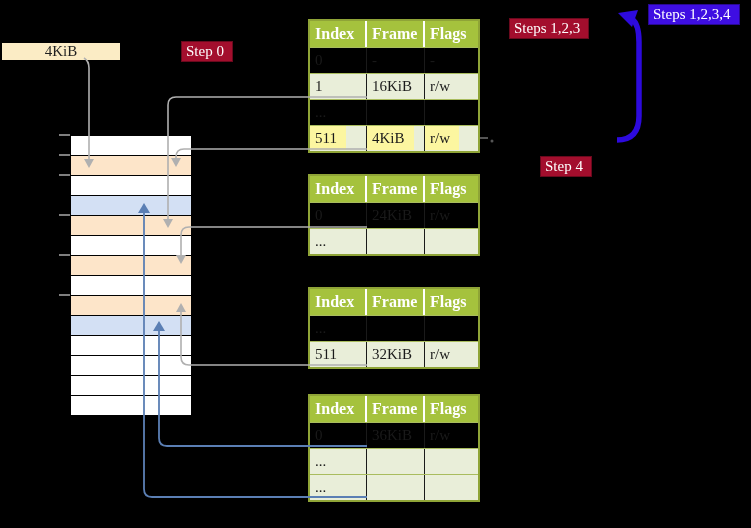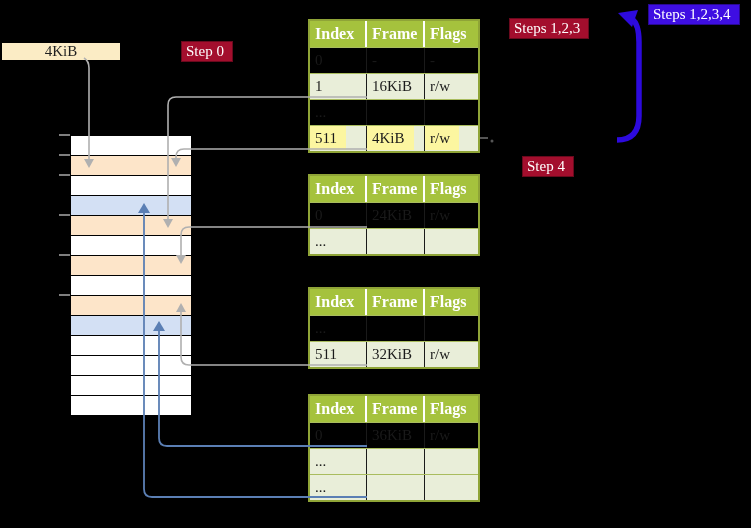--- a/index.html
+++ b/index.html
@@ -34,21 +34,21 @@
   .pt-cell.hl-cell{padding-left:0;}
   .hl{display:inline-block;background:var(--highlight-yellow);padding:0 9px 0 5px;height:24px;}
   
   .badge{position:absolute;color:#fff;font-size:15px;line-height:16px;padding:1px 8px 2px 4px;
          border-radius:0;border:1px solid rgba(0,0,0,0.35);white-space:nowrap;}
   .badge.red{background:var(--badge-red);}
   .badge.violet{background:var(--badge-blue-violet);}
   #badge-step0{left:181px;top:41px;}
   #badge-steps123{left:509px;top:18px;}
   #badge-steps1234{left:648px;top:4px;}
-  #badge-step4{left:522px;top:156px;}
+  #badge-step4{left:540px;top:156px;}
   
   #arrows{position:absolute;left:0;top:0;pointer-events:none;}
   .ar-gray{stroke:var(--arrow-gray);stroke-width:1.6;fill:none;}
   .ah-gray{fill:var(--arrow-gray);stroke:none;}
   .ar-blue{stroke:var(--arrow-steel-blue);stroke-width:1.8;fill:none;}
   .ah-blue{fill:var(--arrow-steel-blue);stroke:none;}
   .ar-big{stroke:var(--big-arrow-blue);stroke-width:5.5;fill:none;}
   .ah-big{fill:var(--big-arrow-blue);stroke:none;}
   .dash{stroke:#555;stroke-width:2;fill:none;}
 </style>

